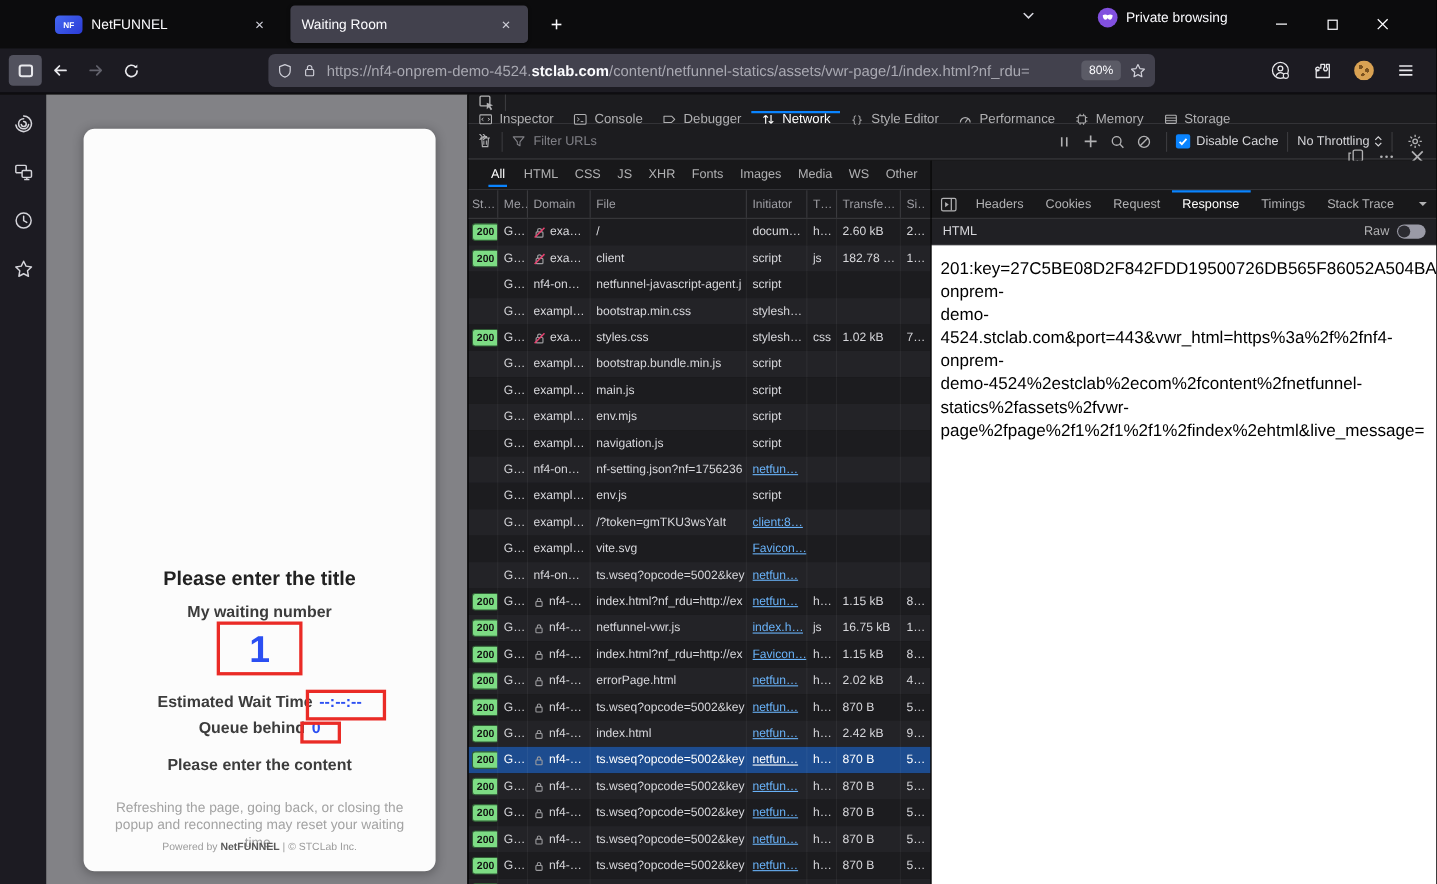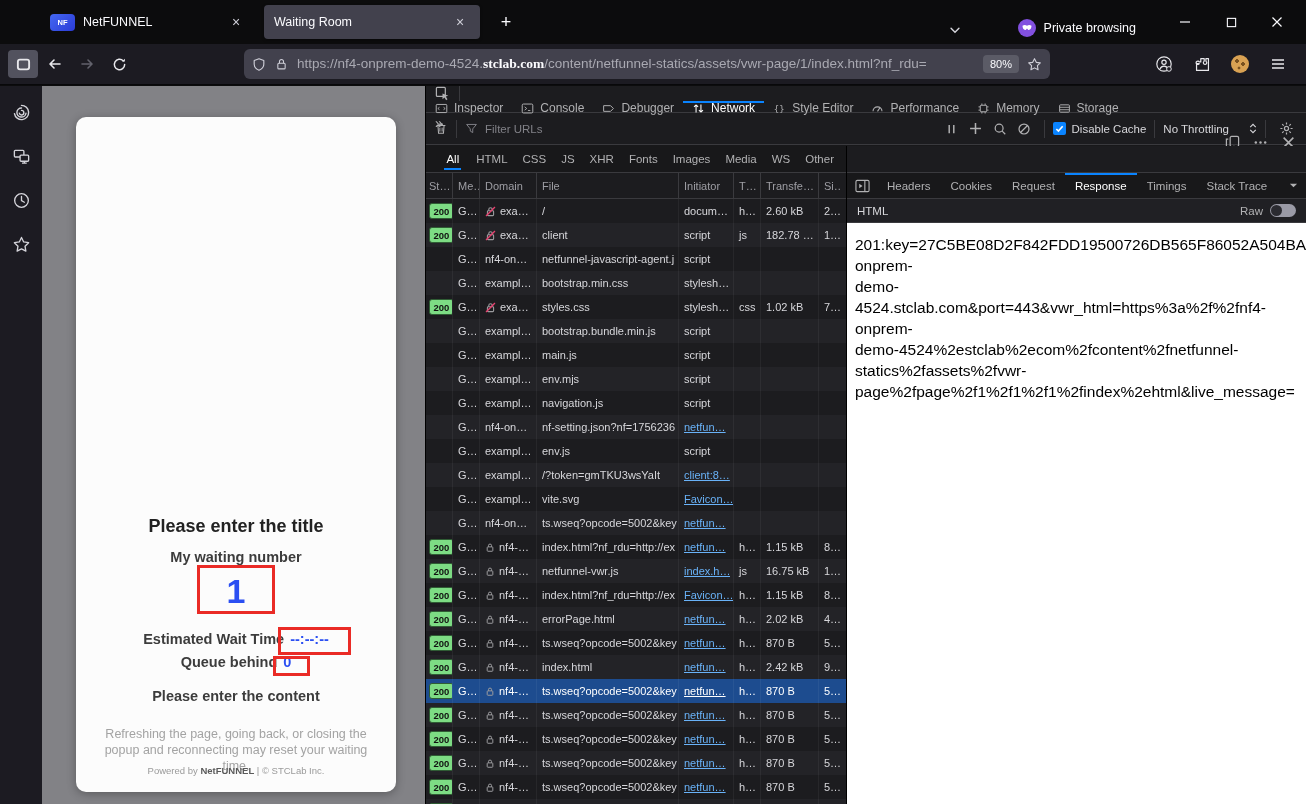--- a/index.html
+++ b/index.html
@@ -13,35 +13,35 @@
 
   
   .titlebar { height:44px; display:flex; align-items:center; background:#0c0c0d; padding-left:40px; }
   .btab { display:flex; align-items:center; height:34px; border-radius:4px; padding:0 10px; margin-right:8px; color:#fbfbfe; font-size:12.5px; }
   .btab .fav { width:25px; height:17px; border-radius:4px; background:linear-gradient(135deg,#4468f2,#2b3bd6); color:#fff; font-size:7.5px; font-weight:bold; display:flex; align-items:center; justify-content:center; margin-right:8px; }
   .btab .tlabel { flex:1; white-space:nowrap; overflow:hidden; }
   .btab .tclose { margin-left:12px; color:#cfcfd8; font-size:14px; width:20px; height:20px; display:flex; align-items:center; justify-content:center; border-radius:3px; }
   .btab.inactive { width:216px; }
   .btab.active { width:216px; background:#42414d; box-shadow:0 1px 3px rgba(0,0,0,.4); }
   .newtab { color:#fbfbfe; font-size:18px; width:28px; height:28px; display:flex; align-items:center; justify-content:center; border-radius:4px; margin-left:4px; }
-  .tb-right { margin-left:auto; display:flex; align-items:flex-end; padding-right:6px; }
+  .tb-right { margin-left:auto; display:flex; align-items:flex-start; padding-right:26px; }
   .alltabs { color:#d7d7de; margin-right:56px; }
   .pb-badge { display:flex; align-items:center; gap:8px; color:#fbfbfe; font-size:12.5px; margin-right:26px; }
   .pb-icon { width:18px; height:18px; border-radius:50%; background:#8250df; display:flex; align-items:center; justify-content:center; }
   .winbtn { width:46px; height:30px; display:flex; align-items:center; justify-content:center; color:#fbfbfe; }
 
   
   .navbar { height:41px; background:#1c1b22; display:flex; align-items:center; border-bottom:1px solid #08080a; padding:0 8px; }
   .navbtn { width:30px; height:28px; display:flex; align-items:center; justify-content:center; color:#e8e8ec; border-radius:4px; margin-right:2px; }
   .navbtn.toggled { background:#52525e; }
   .navbtn.disabled { color:#62626c; }
   .urlbar { display:flex; align-items:center; height:30px; background:#42414d; border-radius:6px; margin-left:108px; width:806px; padding:0 8px; color:#b9b9c2; }
   .urlbar .u-icon { margin-right:9px; color:#cfcfd8; }
   .urltext { flex:1; font-size:13.5px; white-space:nowrap; overflow:hidden; color:#a9a9b2; }
-  .urltext .dom { color:#fbfbfe; font-weight:bold;font-family:Liberation Serif, serif; }
+  .urltext .dom { color:#fbfbfe; font-weight:bold; }
   .zoombadge { background:#5b5b66; color:#fbfbfe; font-size:11px; border-radius:4px; padding:3px 7px; margin:0 8px; }
   .nav-right { margin-left:auto; display:flex; align-items:center; gap:10px; padding-right:6px; color:#e8e8ec; }
   .nav-ic { width:28px; height:28px; display:flex; align-items:center; justify-content:center; border-radius:4px; }
   .cookie { width:18px; height:18px; border-radius:50%; background:#d9a253;
     background-image:radial-gradient(circle 2px at 6px 6px,#7a5220 95%,transparent),radial-gradient(circle 2px at 12px 9px,#7a5220 95%,transparent),radial-gradient(circle 1.6px at 8px 13px,#7a5220 95%,transparent); }
 
   
   .main { position:absolute; top:86px; bottom:0; left:0; right:0; display:flex; }
   .sidestrip { width:42px; background:#1c1b22; display:flex; flex-direction:column; align-items:center; padding-top:12px; gap:16px; color:#d4d4da; }
   .side-ic { width:28px; height:28px; display:flex; align-items:center; justify-content:center; border-radius:4px; }
@@ -68,21 +68,21 @@
   .dt-tab.active { color:#fff; box-shadow:inset 0 2px 0 #0a84ff; }
   .dt-tabs-right { margin-left:auto; display:flex; align-items:center; gap:4px; padding-right:6px; color:#b1b1b3; }
   .dt-icbtn { width:24px; height:22px; display:flex; align-items:center; justify-content:center; }
 
   .dt-opts { height:32px; display:flex; align-items:center; background:#1c1c1f; border-bottom:1px solid #3a3a3e; padding:0 8px; }
   .opt-sep { width:1px; height:18px; background:#3a3a3e; margin:0 8px; }
   .filter-input { color:#818187; font-size:11.5px; display:flex; align-items:center; gap:7px; }
   .opts-right { margin-left:auto; display:flex; align-items:center; color:#b1b1b3; }
   .cachebox { display:flex; align-items:center; gap:6px; color:#d7d7db; font-size:11.5px; }
   .cb { width:13px; height:13px; border-radius:2px; background:#0a84ff; display:flex; align-items:center; justify-content:center; }
-  .throttle { display:flex; align-items:center; gap:20px; color:#d7d7db; font-size:11.5px; }
+  .throttle { display:flex; align-items:center; gap:4px; color:#d7d7db; font-size:11.5px; }
 
   .dt-body { position:absolute; top:60px; bottom:0; left:0; right:0; display:flex; }
   .net-pane { width:420px; display:flex; flex-direction:column; }
   .net-filters { height:27px; display:flex; align-items:center; gap:15px; padding:0 12px; border-bottom:1px solid #3a3a3e; font-size:11.5px; color:#b1b1b3; white-space:nowrap;justify-content:flex-end; }
   .net-filter.active { color:#fff; box-shadow:inset 0 -2px 0 #0a84ff; padding:5px 2px; }
   .net-header { height:26px; display:flex; background:#1c1c1f; border-bottom:1px solid #3a3a3e; color:#9e9ea4; }
   .hcell { display:flex; align-items:center; padding-left:5px; border-right:1px solid #3a3a3e; overflow:hidden; white-space:nowrap; }
   .net-rows { flex:1; overflow:hidden; }
   .req-row { height:24px; display:flex; align-items:stretch; color:#d7d7db; }
   .req-row.odd { background:#1c1c1f; }

